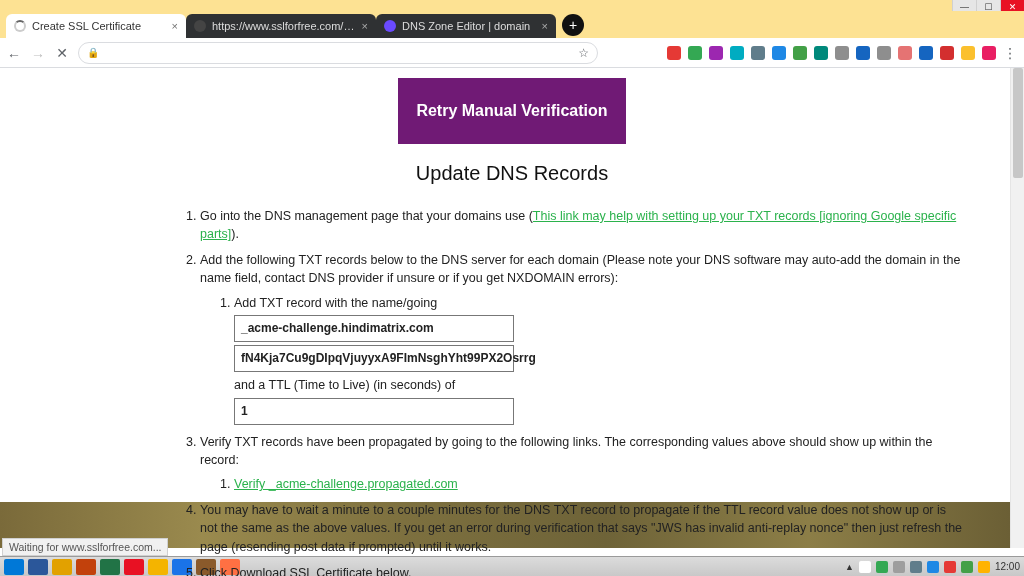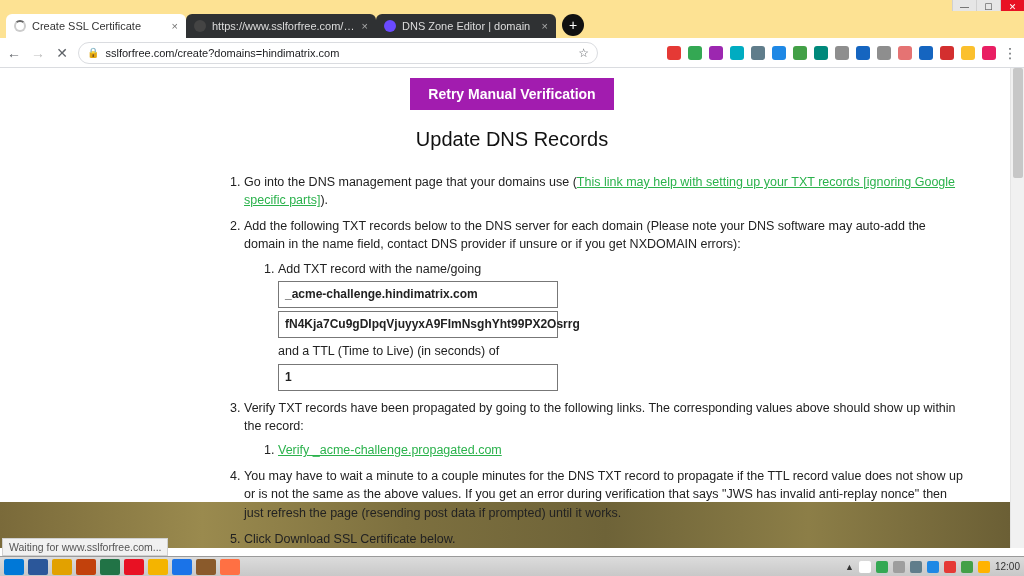--- a/index.html
+++ b/index.html
@@ -35,24 +35,24 @@
   .ext-area { margin-left:auto; display:flex; align-items:center; gap:7px; }
   .ext { width:14px; height:14px; border-radius:3px; }
   .dots { font-size:14px; color:#5f6368; letter-spacing:1px;}
 
   
   .viewport { position:absolute; top:68px; left:0; right:0; bottom:28px; background:#fff; }
   .scroll-track { position:absolute; right:0; top:0; bottom:0; width:14px; background:#f1f1f1; border-left:1px solid #e5e5e5;}
   .scroll-thumb { position:absolute; left:2px; width:10px; background:#c7c7c7; border-radius:2px;}
   .page { padding:10px 30px 20px 30px; }
   .center { text-align:center; }
-  .btn-green { display:inline-block; background:#a21caf; color:#fff; font-weight:bold; padding:8px 18px; font-size:14px; border:none;}
+  .btn-green { display:inline-block; background:#701a75; color:#fff; font-weight:bold; padding:24px 18px; font-size:16px; border:none;}
   h2.heading { font-size:20px; font-weight:normal; color:#111; margin:18px 0 22px;}
   ol.main { list-style:decimal; margin-left:170px; margin-right:30px; font-size:12.5px; color:#222; line-height:1.45;}
-  ol.main > li { margin-bottom:8px;margin-left:44px; }
+  ol.main > li { margin-bottom:8px; }
   ol.sub { list-style:decimal; margin:6px 0 6px 34px; }
   .link { color:#2bb24c; }
   .field { border:1px solid #777; padding:4px 6px; font-size:12px; width:280px; background:#fff; margin:3px 0;}
   .field.bold { font-weight:bold; }
   .lbl { margin:4px 0 2px; }
 
   
   .statusbar { position:absolute; left:2px; bottom:20px; background:#f1f1f1; border:1px solid #d0d0d0; font-size:10.5px; color:#555; padding:2px 6px;}
 
   
@@ -95,21 +95,20 @@
   </div>
   <div class="newtab">+</div>
 </div>
 
 <div class="toolbar">
   <span class="nav-ico">←</span>
   <span class="nav-ico dis">→</span>
   <span class="nav-ico">✕</span>
   <div class="omnibox">
     <span class="lock">🔒</span>
-    <span class="url">sslforfree.com/create?domains=hindimatrix.com</span>
     <span class="star">☆</span>
   </div>
   <div class="ext-area" id="ext-area">
       <div class="ext" style="background: rgb(229, 57, 53);"></div>
       <div class="ext" style="background: rgb(52, 168, 83);"></div>
       <div class="ext" style="background: rgb(156, 39, 176);"></div>
       <div class="ext" style="background: rgb(0, 172, 193);"></div>
       <div class="ext" style="background: rgb(96, 125, 139);"></div>
       <div class="ext" style="background: rgb(30, 136, 229);"></div>
       <div class="ext" style="background: rgb(67, 160, 71);"></div>

